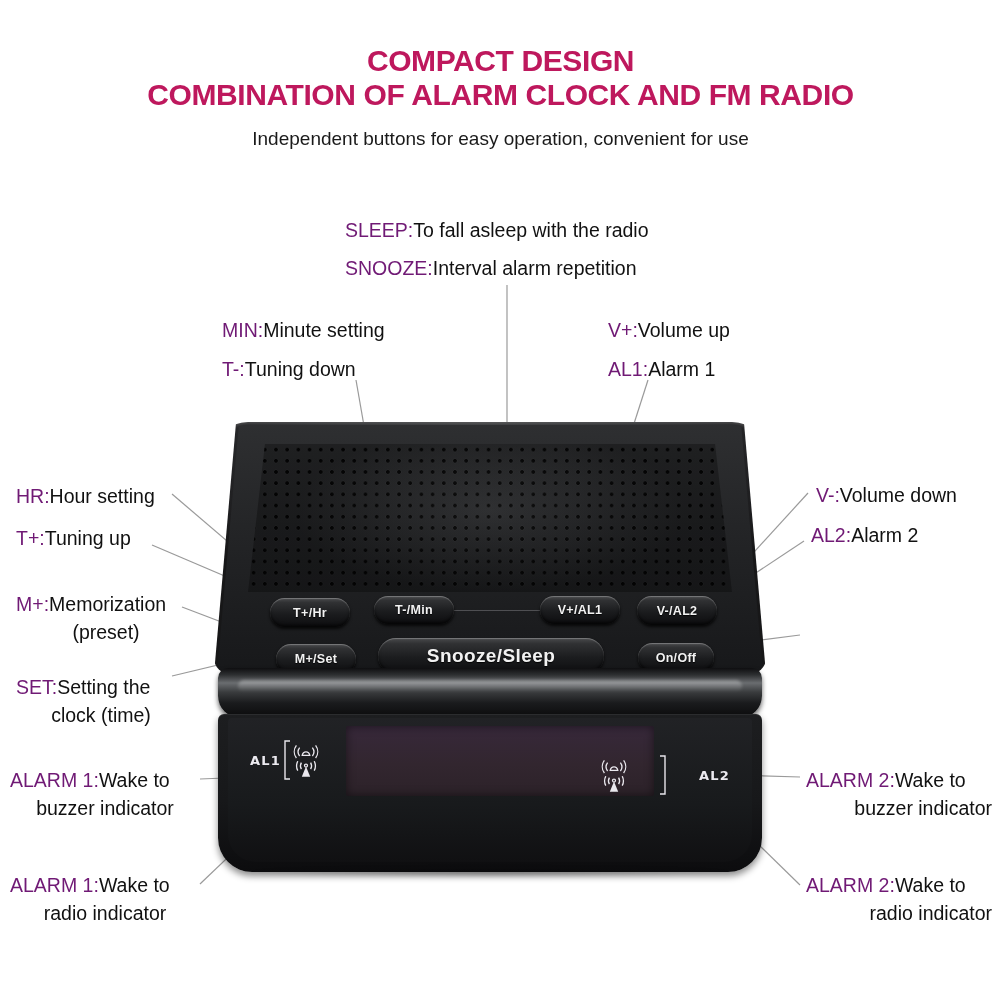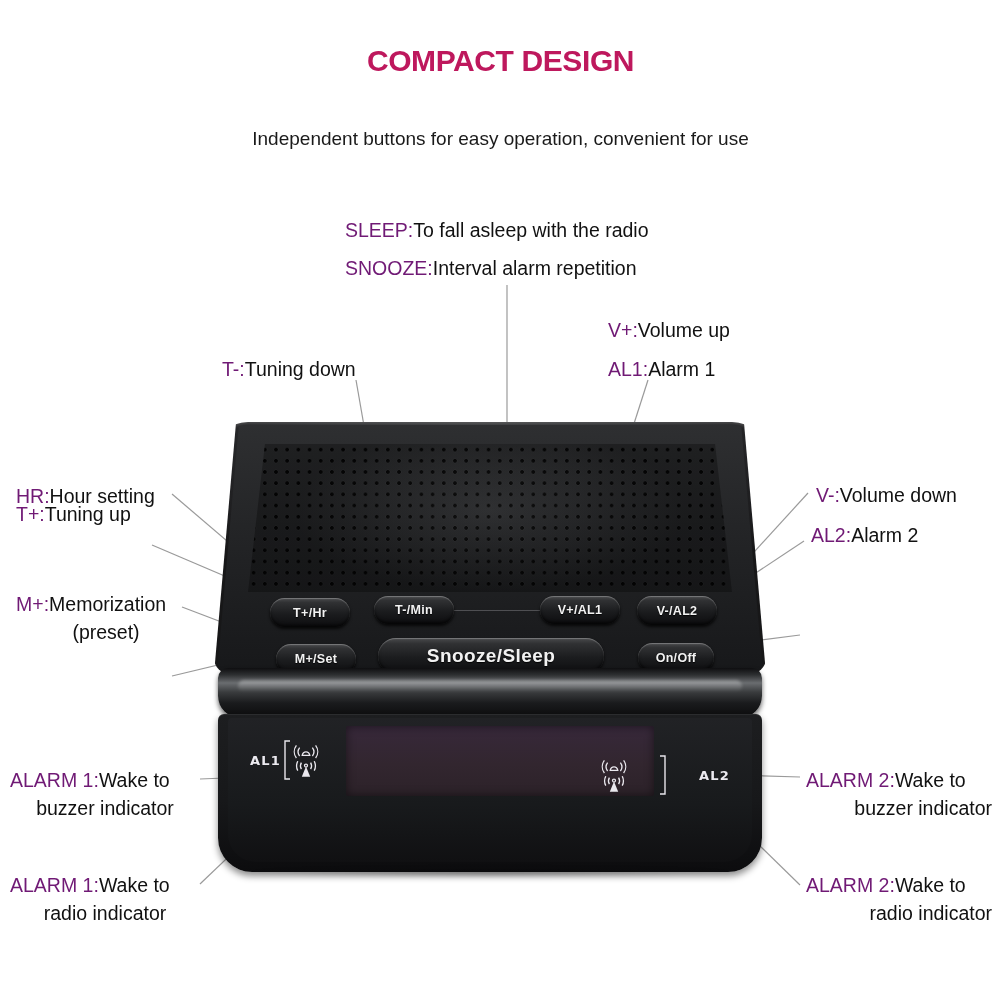--- a/index.html
+++ b/index.html
@@ -125,20 +125,21 @@
     background: radial-gradient(ellipse at 50% 50%, rgba(0,0,0,.28) 0%, rgba(0,0,0,0) 72%);
     filter: blur(2px);
   }
 </style>
 </head>
 <body>
 
 <div id="stage">
 
   <div class="hd" id="title1">COMPACT DESIGN</div>
+  <div class="hd" id="title2">COMBINATION OF ALARM CLOCK AND FM RADIO</div>
   <div id="subtitle">Independent buttons for easy operation, convenient for use</div>
 
   <svg id="leaders" viewBox="0 0 1001 1001">
     <g stroke="#9a9a9a" stroke-width="1.2" fill="none">
 
       <line x1="507" y1="285" x2="507" y2="640"></line>
 
       <line x1="356" y1="380" x2="393" y2="592"></line>
 
       <line x1="648" y1="380" x2="580" y2="592"></line>
@@ -168,46 +169,53 @@
   </svg>
 
   <div class="lbl" style="left:345px; top:216px;">
     <span class="k">SLEEP:</span><span>To fall asleep with the radio</span>
   </div>
 
   <div class="lbl" style="left:345px; top:254px;">
     <span class="k">SNOOZE:</span><span>Interval alarm repetition</span>
   </div>
 
+  <div class="lbl" style="left:222px; top:316px;">
+    <span class="k">MIN:</span><span>Minute setting</span>
+  </div>
 
   <div class="lbl" style="left:222px; top:355px;">
     <span class="k">T-:</span><span>Tuning down</span>
   </div>
 
   <div class="lbl" style="left:608px; top:316px;">
     <span class="k">V+:</span><span>Volume up</span>
   </div>
 
   <div class="lbl" style="left:608px; top:355px;">
     <span class="k">AL1:</span><span>Alarm 1</span>
   </div>
 
   <div class="lbl" style="left:16px; top:482px;">
     <span class="k">HR:</span><span>Hour setting</span>
   </div>
 
-  <div class="lbl" style="left:16px; top:500px;">
+  <div class="lbl" style="left:16px; top:524px;">
     <span class="k">T+:</span><span>Tuning up</span>
   </div>
 
   <div class="lbl ctr2" style="left:16px; top:590px; width:180px; white-space:normal;">
     <span class="k">M+:</span><span>Memorization</span>
     <span class="ln2">(preset)</span>
   </div>
 
+  <div class="lbl ctr2" style="left:16px; top:673px; width:170px; white-space:normal;">
+    <span class="k">SET:</span><span>Setting the</span>
+    <span class="ln2">clock (time)</span>
+  </div>
 
   <div class="lbl" style="left:816px; top:481px;">
     <span class="k">V-:</span><span>Volume down</span>
   </div>
 
   <div class="lbl" style="left:811px; top:521px;">
     <span class="k">AL2:</span><span>Alarm 2</span>
   </div>
 
 

